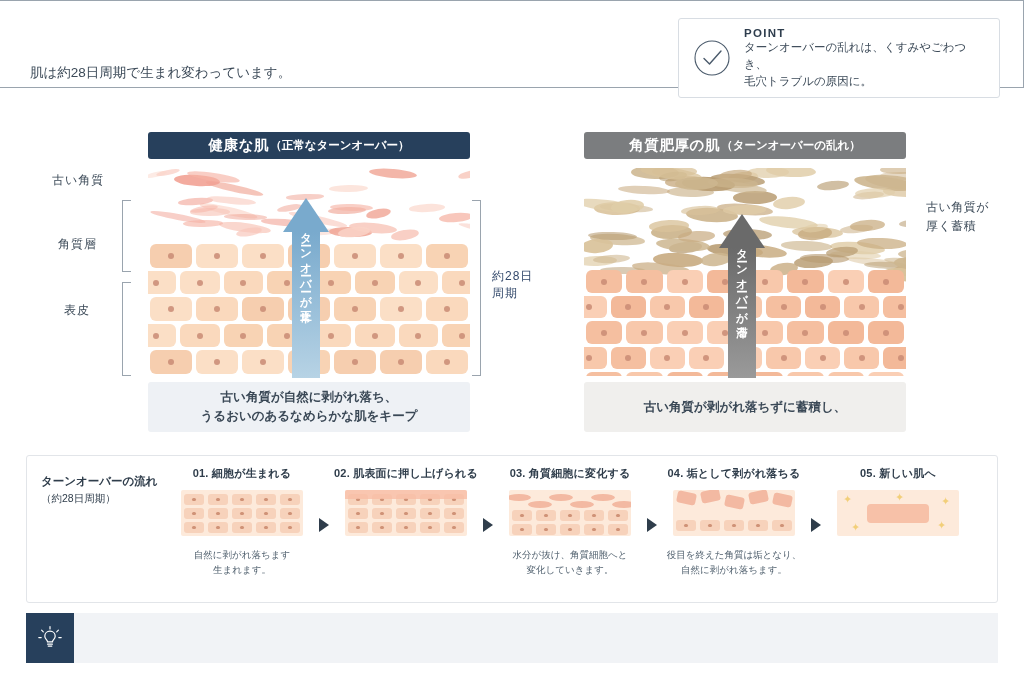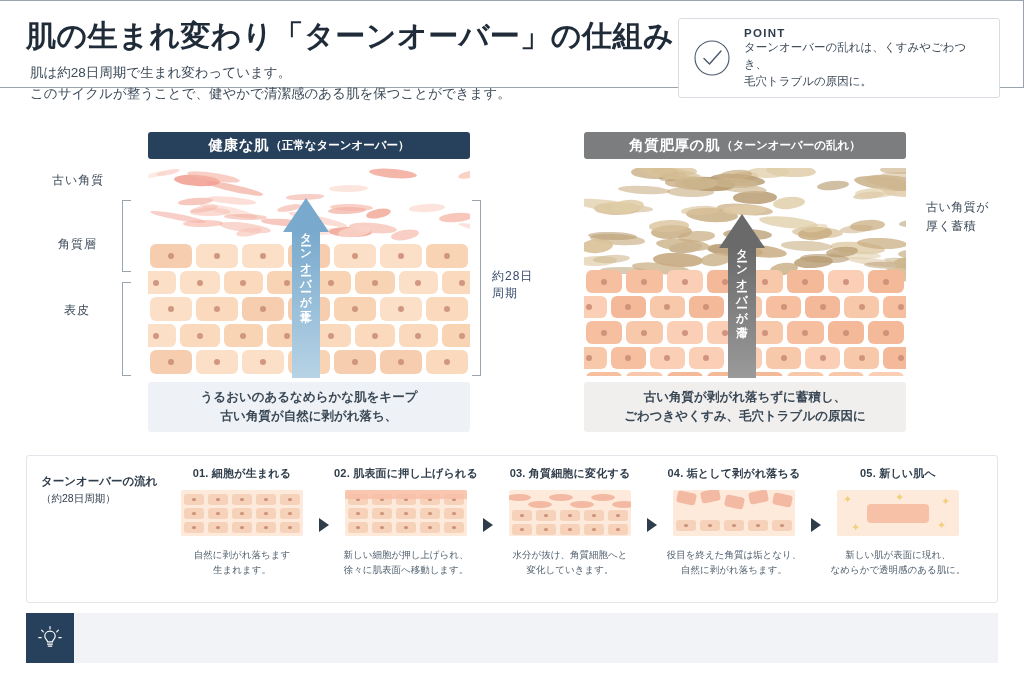--- a/index.html
+++ b/index.html
@@ -199,24 +199,22 @@
     flex: 1 1 auto; text-align: center;
     font-family: "Liberation Serif", "DejaVu Serif", serif;
     font-size: 19px; letter-spacing: 1px; color: #22303f;
   }
 </style>
 </head>
 <body>
 
 <div class="page">
 
-  <div class="title">肌の生まれ変わり「ターンオーバー」の仕組み</div>
   <div class="lede">
     <div>肌は約28日周期で生まれ変わっています。</div>
-    <div>このサイクルが整うことで、健やかで清潔感のある肌を保つことができます。</div>
   </div>
 
   <div class="point-box">
     <span class="point-ico">
       <svg width="38" height="38" viewBox="0 0 38 38">
         <circle cx="19" cy="19" r="17" fill="none" stroke="#4a5a6b" stroke-width="1.1"></circle>
         <path d="M11 19.5 L16.5 25 L28 12" fill="none" stroke="#4a5a6b" stroke-width="1.4" stroke-linecap="round" stroke-linejoin="round"></path>
       </svg>
     </span>
     <div class="point-txt">
@@ -475,26 +473,25 @@
     <div class="shaft"></div>
     <div class="vtext">ターンオーバーが滞る</div>
   </div>
   <div id="br-thick"></div>
   <div id="thick-txt">
     <div>古い角質が</div>
     <div>厚く蓄積</div>
   </div>
 
   <div class="caption" id="cap-healthy">
+    <div>古い角質が自然に剥がれ落ち、</div>
     <div>うるおいのあるなめらかな肌をキープ</div>
-    <div>古い角質が自然に剥がれ落ち、</div>
   </div>
   <div class="caption" id="cap-thick">
     <div>古い角質が剥がれ落ちずに蓄積し、</div>
-    <div>ごわつきやくすみ、毛穴トラブルの原因に</div>
   </div>
 
   <div class="flow">
     <div class="flow-title">
       <div>ターンオーバーの流れ</div>
       <div class="sub">（約28日周期）</div>
     </div>
     <div class="steps" id="steps-container">
         <div class="step">
           <div class="step-title">01. 細胞が生まれる</div>
@@ -536,24 +533,20 @@
             <div class="tcell" style="left:51px;top:18px;width:20px;height:11px;"></div>
             <div class="tcell" style="left:75px;top:18px;width:20px;height:11px;"></div>
             <div class="tcell" style="left:99px;top:18px;width:20px;height:11px;"></div>
             <div class="tcell" style="left:3px;top:32px;width:20px;height:11px;"></div>
             <div class="tcell" style="left:27px;top:32px;width:20px;height:11px;"></div>
             <div class="tcell" style="left:51px;top:32px;width:20px;height:11px;"></div>
             <div class="tcell" style="left:75px;top:32px;width:20px;height:11px;"></div>
             <div class="tcell" style="left:99px;top:32px;width:20px;height:11px;"></div>
             <div style="position:absolute;left:0;right:0;top:0;height:9px;background:#f7bda5;opacity:.8;"></div>
           </div>
-          <div class="step-desc">
-            <div>新しい細胞が押し上げられ、</div>
-            <div>徐々に肌表面へ移動します。</div>
-          </div>
         </div>
         <div class="chev"></div>
         <div class="step">
           <div class="step-title">03. 角質細胞に変化する</div>
           <div class="thumb">
             <div style="position:absolute;inset:0;background:#fdeadb;"></div>
             <div class="tcell" style="left:3px;top:20px;width:20px;height:11px;"></div>
             <div class="tcell" style="left:27px;top:20px;width:20px;height:11px;"></div>
             <div class="tcell" style="left:51px;top:20px;width:20px;height:11px;"></div>
             <div class="tcell" style="left:75px;top:20px;width:20px;height:11px;"></div>
@@ -601,24 +594,20 @@
           <div class="step-title">05. 新しい肌へ</div>
           <div class="thumb">
             <div style="position:absolute;inset:0;background:#fdeadb;"></div>
             <div style="position:absolute;left:30px;top:14px;width:62px;height:19px;border-radius:4px;background:#f7c1a8;"></div>
             <span class="spark" style="left:6px;top:4px;">✦</span>
             <span class="spark" style="left:104px;top:6px;">✦</span>
             <span class="spark" style="left:14px;top:32px;">✦</span>
             <span class="spark" style="left:100px;top:30px;">✦</span>
             <span class="spark" style="left:58px;top:2px;">✦</span>
           </div>
-          <div class="step-desc">
-            <div>新しい肌が表面に現れ、</div>
-            <div>なめらかで透明感のある肌に。</div>
-          </div>
         </div>
       </div>
   </div>
 
   <div class="banner">
     <div class="bulb-box">
       <svg width="26" height="26" viewBox="0 0 26 26">
         <path d="M13 6.2c-3 0-5.2 2.2-5.2 5 0 2 1.2 3.1 2 4 .5.6.7 1 .7 1.6h5c0-.6.2-1 .7-1.6.8-.9 2-2 2-4 0-2.8-2.2-5-5.2-5z" fill="none" stroke="#fff" stroke-width="1.2"></path>
         <path d="M10.6 19.2h4.8M11.2 21.1h3.6" stroke="#fff" stroke-width="1.2" stroke-linecap="round"></path>
         <path d="M13 1.6v2.4M4.6 5.1l1.7 1.7M21.4 5.1l-1.7 1.7M1.8 12.6h2.4M21.8 12.6h2.4" stroke="#fff" stroke-width="1.2" stroke-linecap="round"></path>

